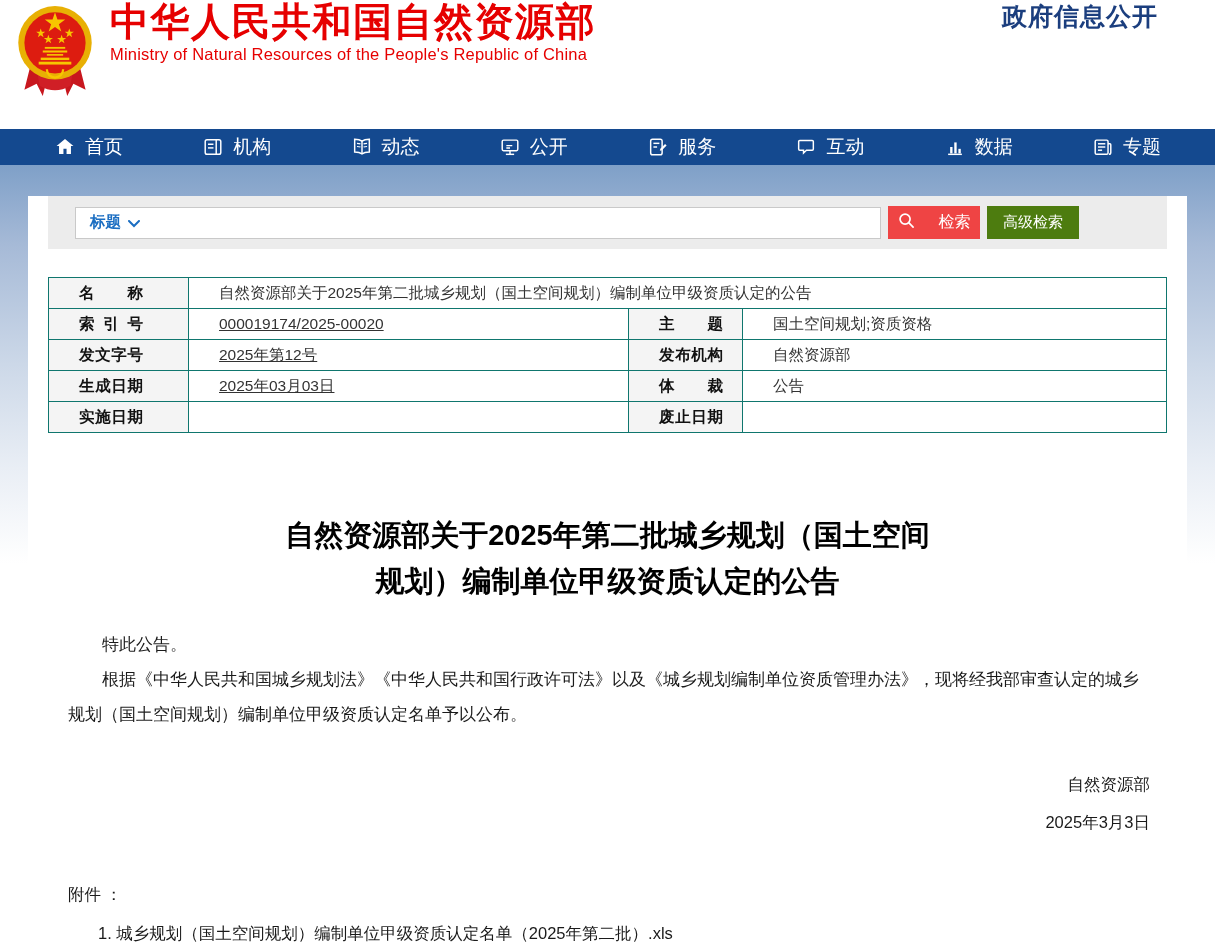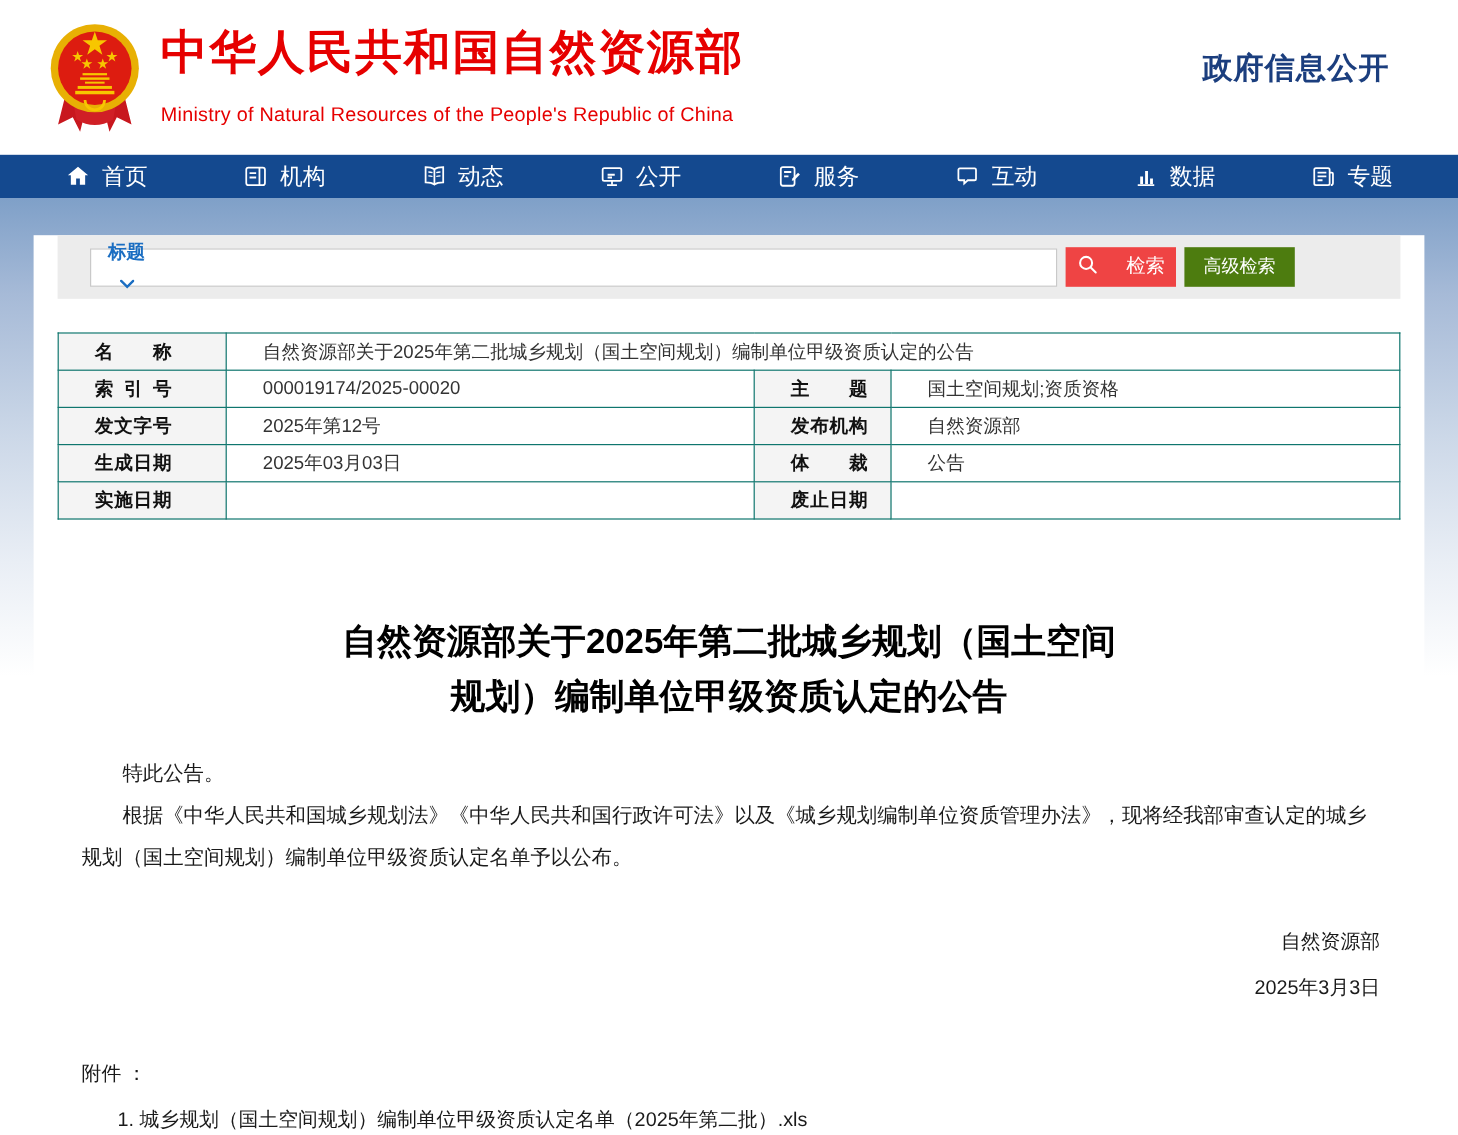--- a/index.html
+++ b/index.html
@@ -8,37 +8,36 @@
     width: 1215px;
     font-family: "Liberation Sans", "DejaVu Sans", sans-serif;
     background: #ffffff;
     color: #1a1a1a;
   }
 
   
   .header {
     height: 129px;
     display: flex;
-    align-items: center;
-    padding-left: 40px;
+    padding-left: 16px;
     background: #ffffff;
   }
   .emblem { width: 78px; height: 102px; flex: 0 0 auto; }
   .titles { margin-left: 16px; }
   .site-title {
     font-size: 39px;
     font-weight: bold;
     color: #e60000;
     letter-spacing: 1.5px;
     line-height: 1.15;
   }
   .site-subtitle {
     font-size: 16.5px;
     color: #e60000;
-    margin-top: 20px;
+    margin-top: 0;
     letter-spacing: 0.2px;
   }
   .section-title {
     margin-left: auto;
     margin-right: 57px;
     font-size: 25px;
     font-weight: bold;
     color: #1b3e7e;
     padding-bottom: 16px;
     letter-spacing: 1px;
@@ -91,21 +90,20 @@
   .field-selector {
     display: flex;
     align-items: center;
     gap: 7px;
     padding: 0 12px 0 14px;
     color: #1b6ec2;
     font-size: 15.5px;
     font-weight: bold;
     cursor: pointer;
     white-space: nowrap;
-    flex-direction: column;
   }
   .search-input {
     flex: 1;
     height: 100%;
     border: none;
     outline: none;
     font-size: 15px;
     background: transparent;
     padding: 0 8px;
   }
@@ -134,21 +132,21 @@
     border: 1px solid #0f766e;
     height: 31px;
     padding: 0 8px 0 30px;
   }
   .meta-table td.lbl {
     background: #f4f4f4;
     font-weight: bold;
     color: #111111;
   }
   .col-l1 { width: 140px; }
-  .col-v1 { width: 440px; }
+  .col-v1 { width: 440px; text-decoration: underline; }
   .col-l2 { width: 114px; }
   .jlabel {
     display: block;
     width: 64px;
     text-align: justify;
     text-align-last: justify;
   }
 
   
   .article { margin-top: 80px; }

